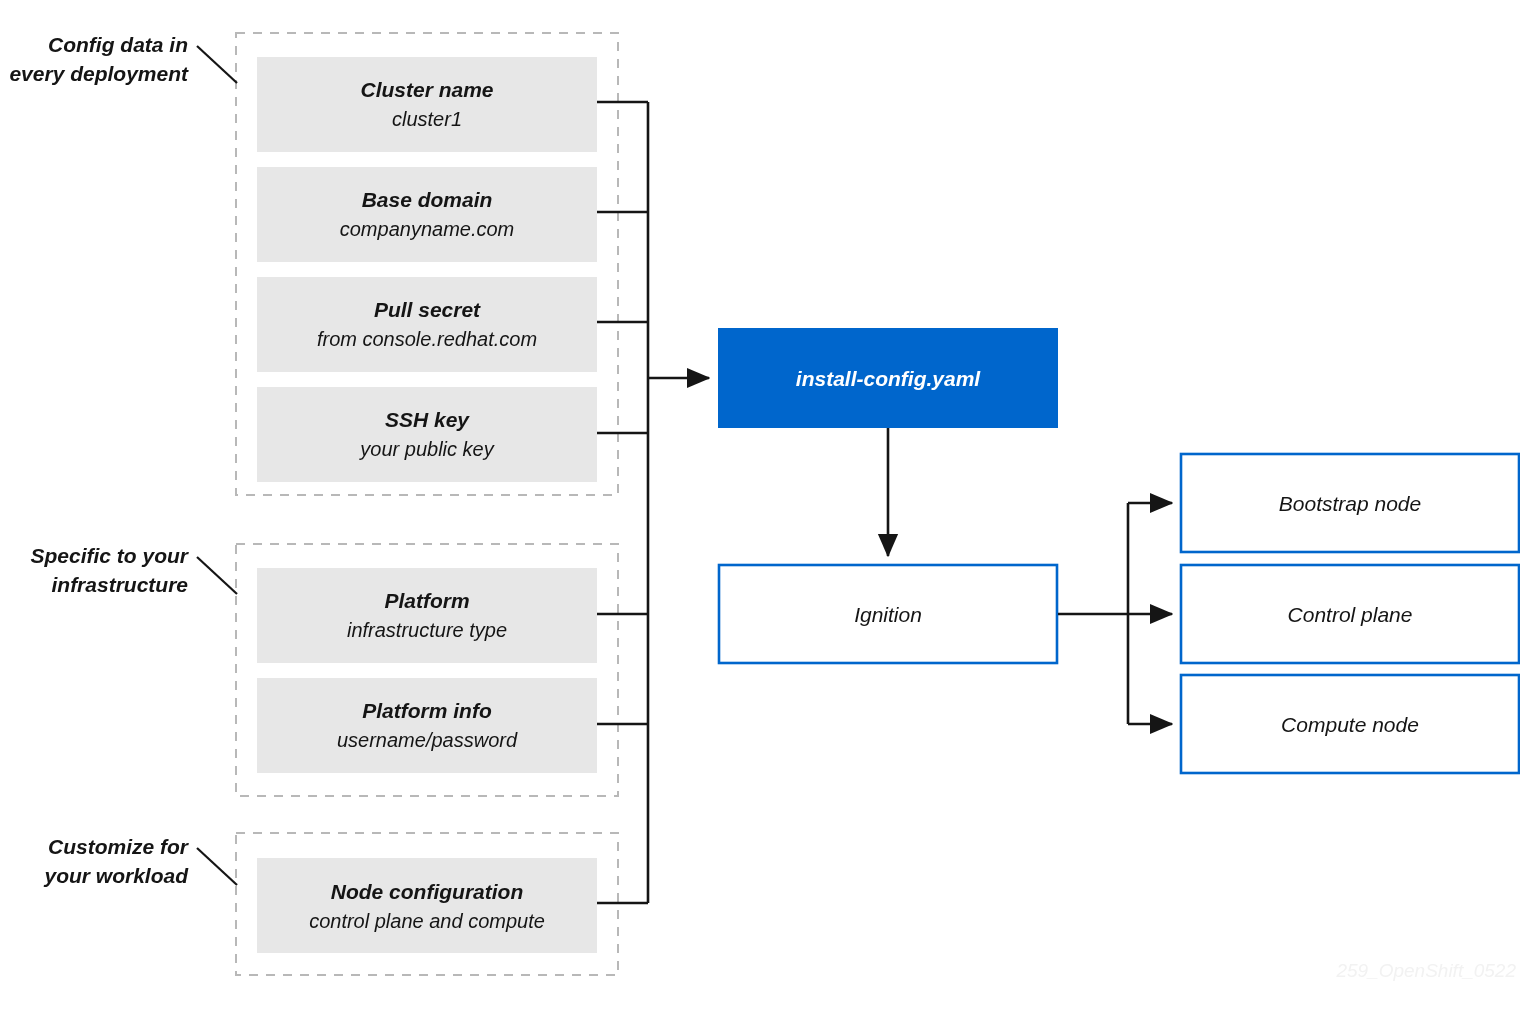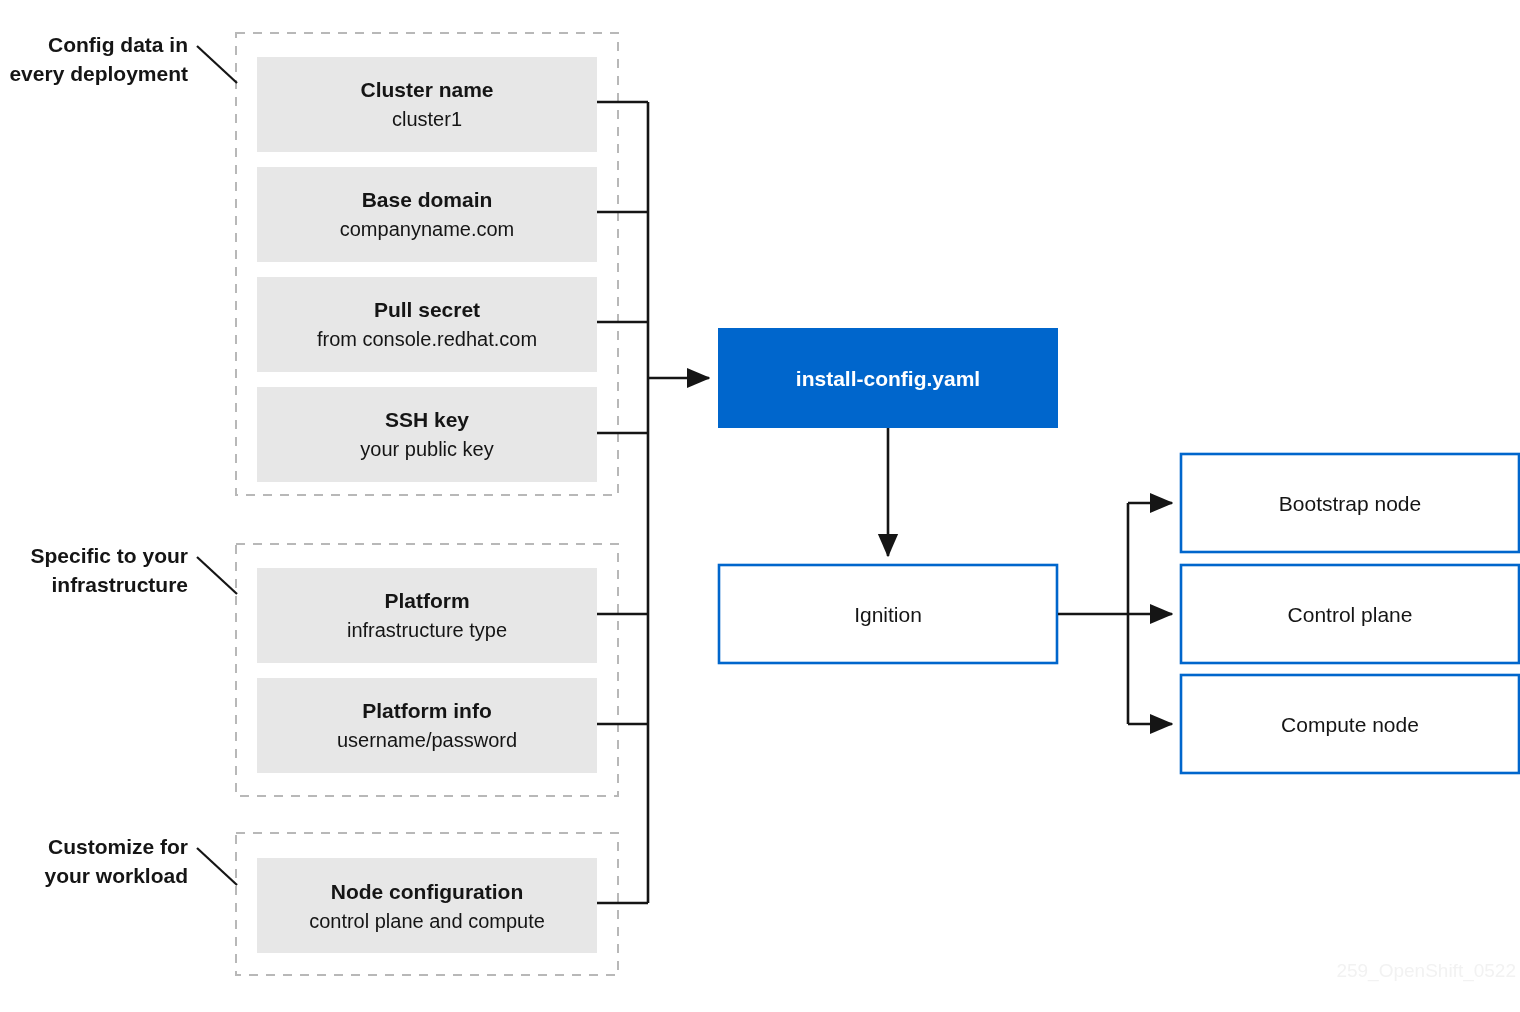--- a/index.html
+++ b/index.html
@@ -10,20 +10,21 @@
   body {
     width: 1520px;
     height: 1012px;
     font-family: "Liberation Sans", sans-serif;
     overflow: hidden;
   }
   #diagram-root {
     position: relative;
     width: 1520px;
     height: 1012px;
+    font-style: italic;
   }
   svg.diagram {
     position: absolute;
     top: 0;
     left: 0;
     width: 1520px;
     height: 1012px;
   }
   .grp-dash {
     fill: none;

